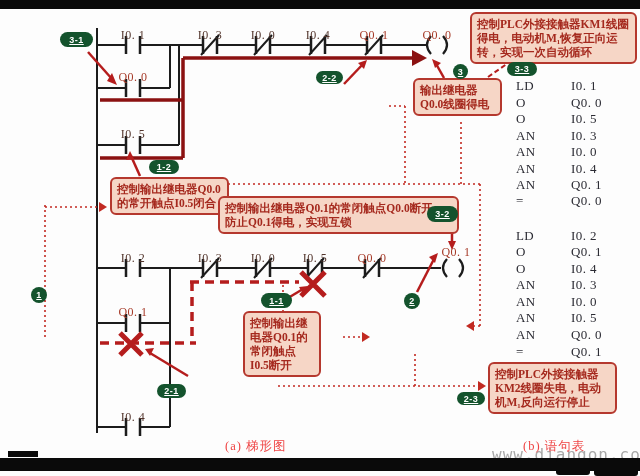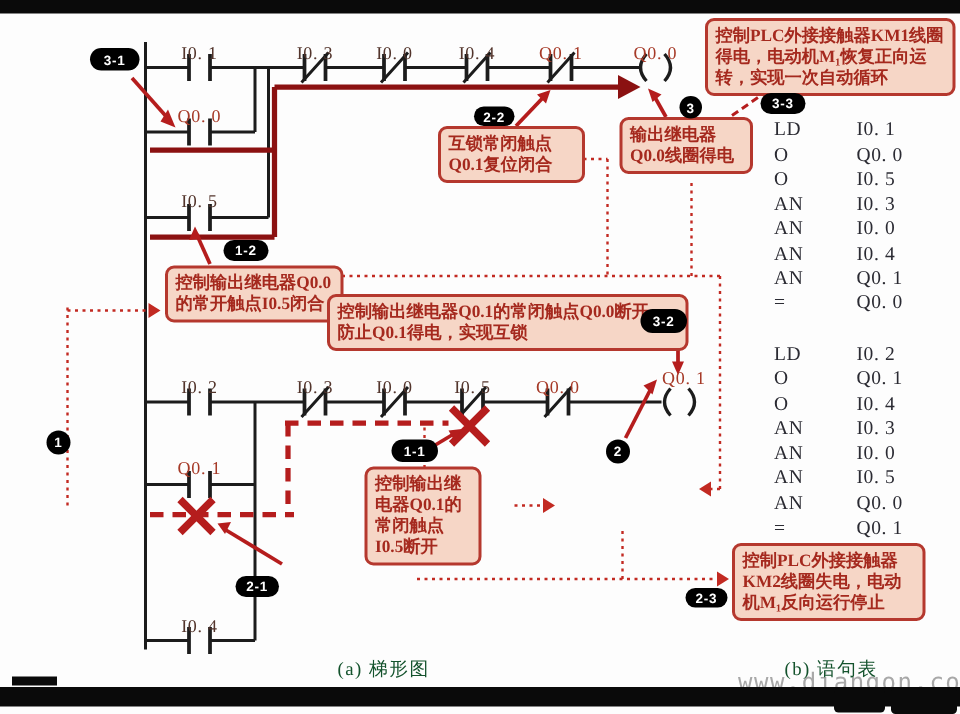--- a/index.html
+++ b/index.html
@@ -5,29 +5,29 @@
   html,body{margin:0;padding:0;background:#555;}
   #stage{position:relative;width:640px;height:476px;background:#fdfdfd;overflow:hidden;
          font-family:"Liberation Serif",serif;}
   svg{position:absolute;left:0;top:0;}
   .clabel{position:absolute;transform:translateX(-50%);font:12px "Liberation Serif",serif;
           letter-spacing:.5px;white-space:nowrap;}
   .lI{color:#53352c;} .lQ{color:#a63a28;}
   .abox{position:absolute;background:#f6d6c6;border:2px solid #b5382e;border-radius:6px;
         color:#a5291e;font-weight:bold;font-size:11.5px;line-height:1.22;
         padding:3px 5px;box-sizing:border-box;font-family:"Liberation Serif",serif;}
-  .badge{position:absolute;background:#000000;color:#fff;font:bold 9px "Liberation Sans",sans-serif;
+  .badge{position:absolute;background:#14532d;color:#fff;font:bold 9px "Liberation Sans",sans-serif;
          border-radius:9px;display:flex;align-items:center;justify-content:center;
-         box-sizing:border-box;letter-spacing:.5px;z-index:6;}
+         box-sizing:border-box;letter-spacing:.5px;z-index:6;text-decoration:underline;}
   .circ{border-radius:50%;}
   .srow{position:absolute;left:516px;width:130px;height:15px;font:13px "Liberation Serif",serif;
         color:#2b2b33;letter-spacing:.4px;}
   .srow .op{position:absolute;left:0;}
   .srow .arg{position:absolute;left:55px;}
-  .caption{position:absolute;font:12.5px "Liberation Serif",serif;color:#14532d;letter-spacing:1px;text-align:center;}
+  .caption{position:absolute;font:12.5px "Liberation Serif",serif;color:#ef4444;letter-spacing:1px;text-align:center;}
   .wm{position:absolute;left:492px;top:445px;font:16px "DejaVu Sans Mono",monospace;
       color:#a8a8a8;letter-spacing:1px;z-index:3;}
   .blackbar{position:absolute;background:#0a0a0a;z-index:4;}
   .abox,.clabel,.srow,.caption{z-index:5;}
 </style>
 </head>
 <body>
 
 <div id="stage">
 
@@ -146,21 +146,20 @@
   <span class="clabel lI" style="left:133px;top:251px">I0. 2</span>
   <span class="clabel lI" style="left:210px;top:251px">I0. 3</span>
   <span class="clabel lI" style="left:263px;top:251px">I0. 0</span>
   <span class="clabel lI" style="left:315px;top:251px">I0. 5</span>
   <span class="clabel lQ" style="left:372px;top:251px">Q0. 0</span>
   <span class="clabel lQ" style="left:456px;top:245px">Q0. 1</span>
   <span class="clabel lQ" style="left:133px;top:305px">Q0. 1</span>
   <span class="clabel lI" style="left:133px;top:410px">I0. 4</span>
 
   <div class="abox" style="left:470px;top:12px;width:167px">控制PLC外接接触器KM1线圈得电，电动机M₁恢复正向运转，实现一次自动循环</div>
-  <div class="abox" style="left:292px;top:84px;width:98px">互锁常闭触点Q0.1复位闭合</div>
   <div class="abox" style="left:413px;top:78px;width:89px">输出继电器Q0.0线圈得电</div>
   <div class="abox" style="left:110px;top:177px;width:119px">控制输出继电器Q0.0的常开触点I0.5闭合</div>
   <div class="abox" style="left:218px;top:196px;width:241px">控制输出继电器Q0.1的常闭触点Q0.0断开，防止Q0.1得电，实现互锁</div>
   <div class="abox" style="left:243px;top:311px;width:78px">控制输出继电器Q0.1的常闭触点I0.5断开</div>
   <div class="abox" style="left:488px;top:362px;width:129px">控制PLC外接接触器KM2线圈失电，电动机M₁反向运行停止</div>
 
   <span class="badge" style="left:60px;top:32px;width:33px;height:15px">3-1</span>
   <span class="badge" style="left:149px;top:160px;width:30px;height:14px">1-2</span>
   <span class="badge" style="left:316px;top:71px;width:27px;height:13px">2-2</span>
   <span class="badge circ" style="left:453px;top:64px;width:15px;height:15px">3</span>

